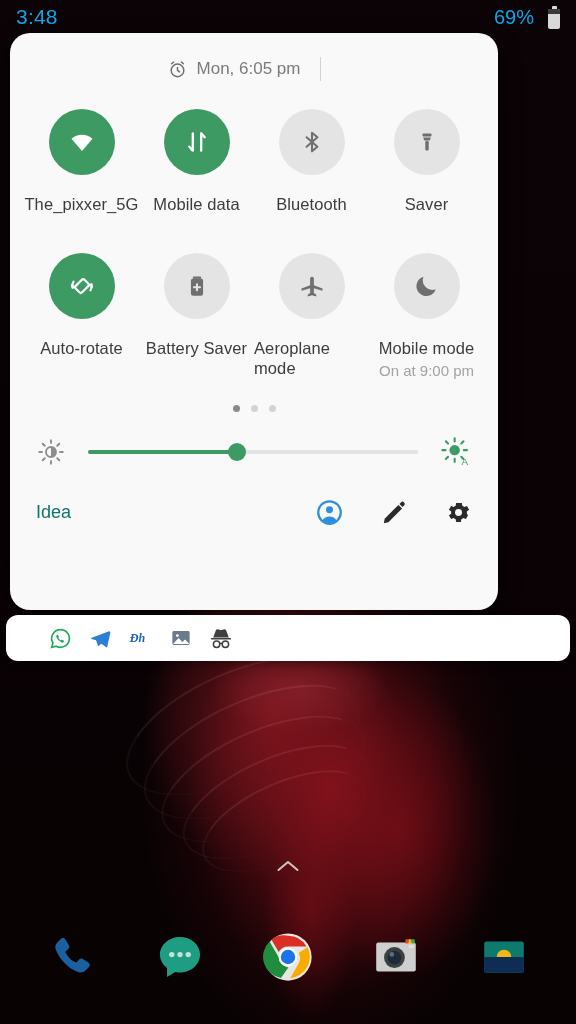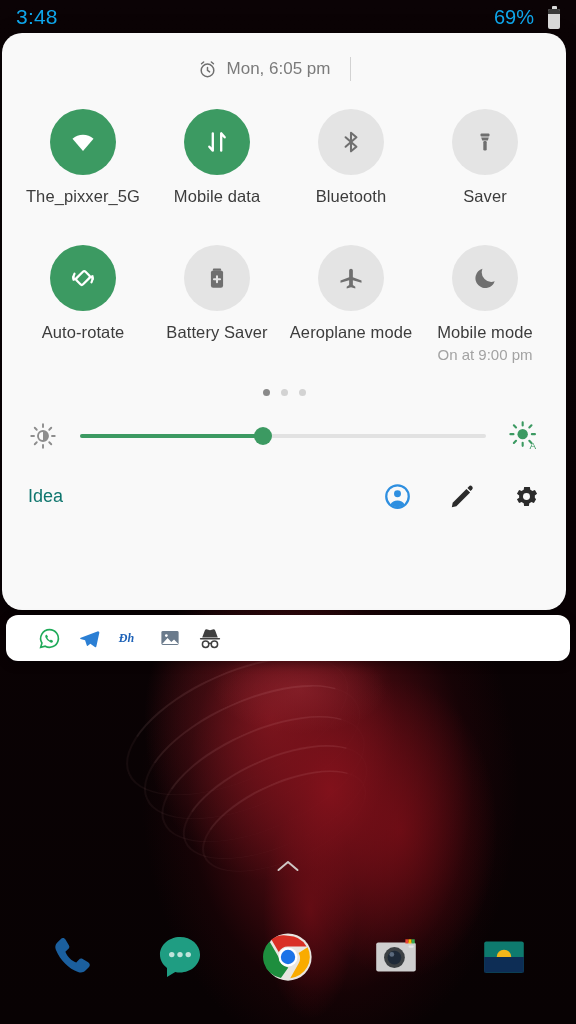--- a/index.html
+++ b/index.html
@@ -34,36 +34,36 @@
   #clock { font-size:21px; letter-spacing:.2px; }
   #status-right { display:flex; align-items:flex-end; gap:14px; }
   #battery-pct { font-size:20px; }
   .bat { position:relative; width:12px; height:20px; border-radius:2px; background:#d8d8d8; }
   .bat::before { content:""; position:absolute; left:3.5px; top:-3px; width:5px; height:3px;
     border-radius:1px 1px 0 0; background:#d8d8d8; }
   .bat::after { content:""; position:absolute; left:0; top:0; width:12px; height:5px;
     border-radius:2px 2px 0 0; background:#3a3a3a; }
 
   
-  #qs-panel { position:absolute; left:2px; top:33px; width:564px; height:577px;
+  #qs-panel { position:absolute; left:10px; top:33px; width:488px; height:577px;
     background:#f9f9f9; border-radius:20px; z-index:30;
     box-shadow:0 6px 22px rgba(0,0,0,.45); }
 
   #qs-header { display:flex; align-items:center; justify-content:center; height:72px; gap:0; }
   .hdr-item { display:flex; align-items:center; gap:9px; color:#7b7b7b; font-size:17px; }
   .hdr-div { width:1px; height:24px; background:#d2d2d2; margin:0 20px; }
 
   
   #tile-grid { display:grid; grid-template-columns:repeat(4,1fr); row-gap:8px;
     padding:0 14px; margin-top:4px; }
   .tile { display:flex; flex-direction:column; align-items:center; }
   .tile-circle { width:66px; height:66px; border-radius:50%; display:flex;
     align-items:center; justify-content:center; background:#e4e4e4; }
   .tile.on .tile-circle { background:#3c9a62; }
-  .tile-label { margin-top:12px; font-size:16.5px; color:#3c3c3c; text-align:center;
+  .tile-label { margin-top:20px; font-size:16.5px; color:#3c3c3c; 
     line-height:1.2; letter-spacing:.1px; }
   .tile-sub { margin-top:3px; font-size:15px; color:#a3a3a3; text-align:center; }
   .tile-row2 { margin-top:30px; }
 
   
   #qs-dots { display:flex; justify-content:center; gap:11px; margin-top:26px; }
   .dot { width:7px; height:7px; border-radius:50%; background:#d3d3d3; }
   .dot.active { background:#8a8a8a; }
 
   
@@ -75,21 +75,21 @@
     background:#3c9a62; transform:translate(-50%,-50%); }
 
   
   #qs-footer { display:flex; align-items:center; padding:0 26px; height:58px; margin-top:16px; }
   #carrier { font-size:18px; color:#0f766e; flex:1; }
   .foot-icons { display:flex; align-items:center; gap:38px; }
 
   
   #notif-shade { position:absolute; left:6px; top:615px; width:564px; height:46px;
     background:#fff; border-radius:12px; z-index:30; display:flex; align-items:center;
-    gap:17px; padding-left:32px; box-shadow:0 3px 10px rgba(0,0,0,.35); }
+    gap:17px; padding-left:43px; box-shadow:0 3px 10px rgba(0,0,0,.35); }
 
   
   #drawer-chevron { position:absolute; left:0; top:858px; width:576px; z-index:20;
     display:flex; justify-content:center; }
 
   
   #dock { position:absolute; left:0; bottom:38px; width:576px; z-index:20;
     display:flex; justify-content:space-around; align-items:center; padding:0 18px; }
   .dock-app { width:58px; height:58px; display:flex; align-items:center; justify-content:center; }
 

